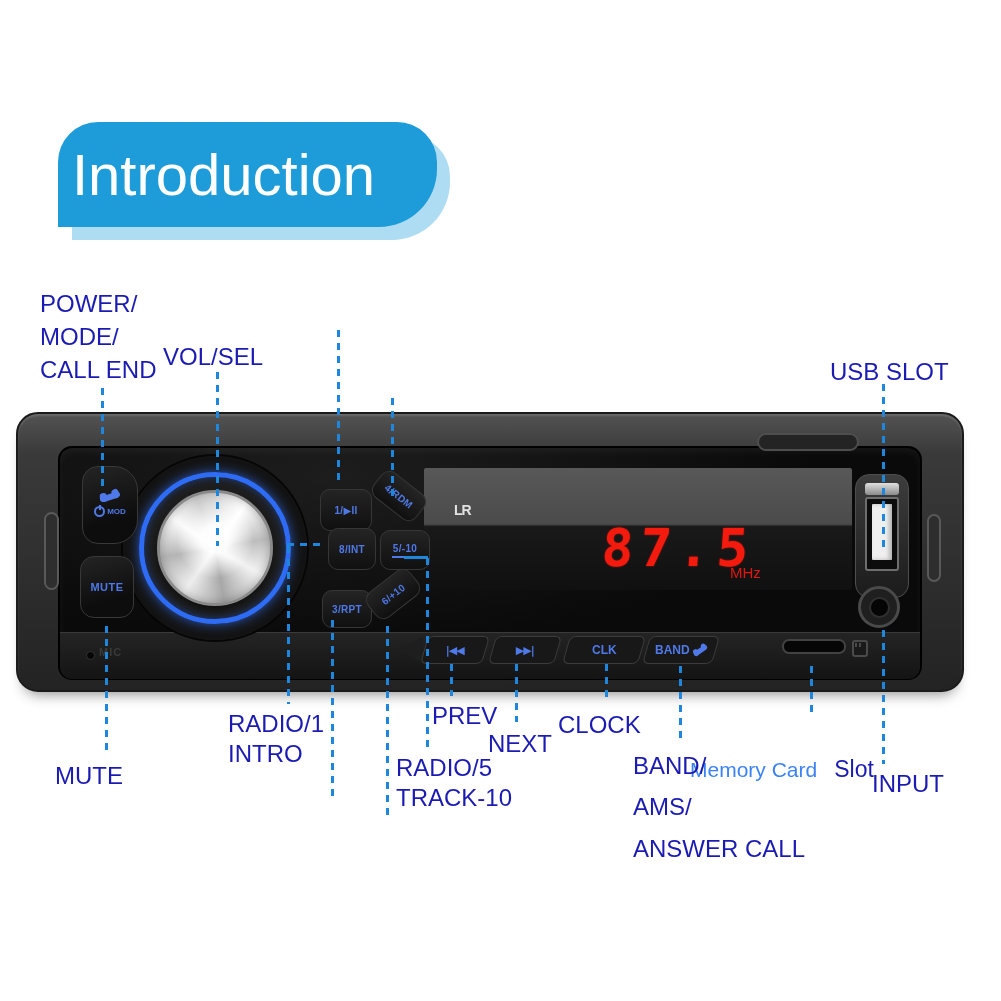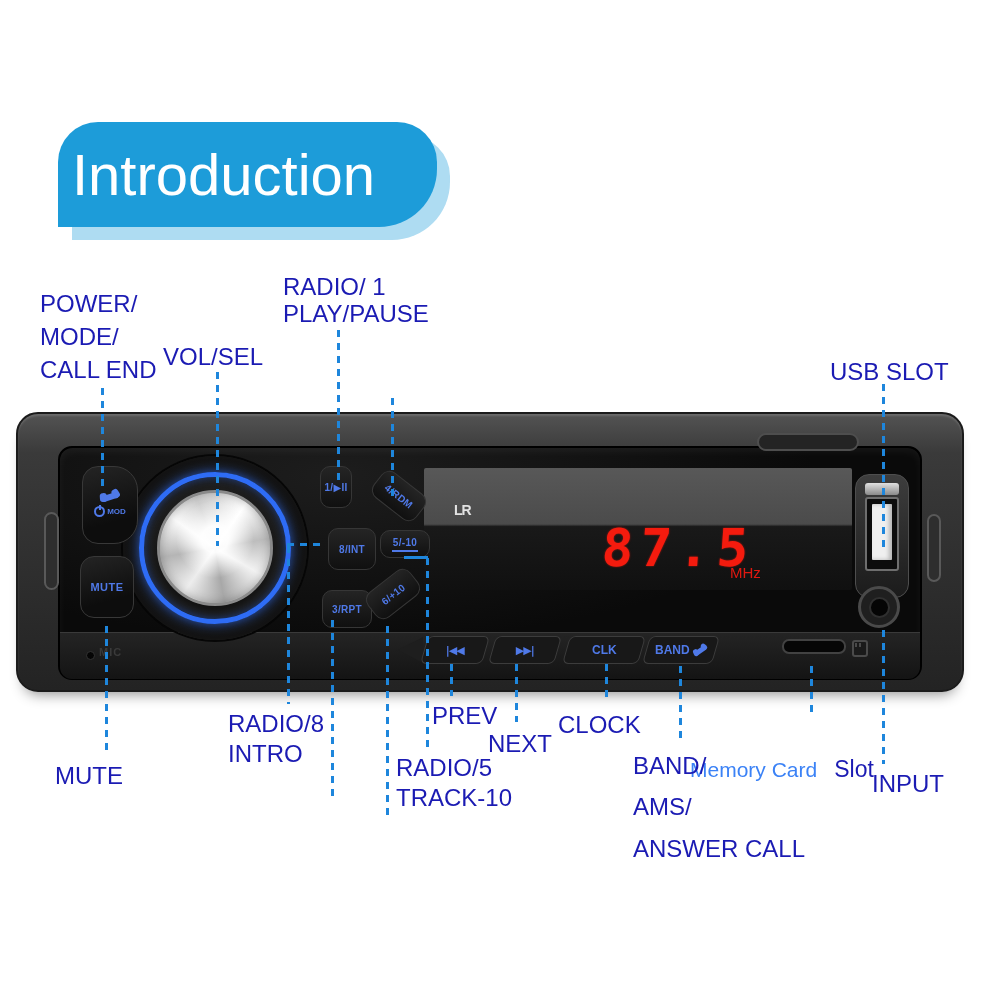--- a/index.html
+++ b/index.html
@@ -63,24 +63,24 @@
              border:5px solid #2e6cf5;box-sizing:border-box;box-shadow:0 0 12px rgba(46,108,245,.75), inset 0 0 8px rgba(46,108,245,.5)}
   .knob{position:absolute;left:157px;top:490px;width:116px;height:116px;border-radius:50%;z-index:12;
         background:radial-gradient(circle at 50% 42%, rgba(255,255,255,.95) 0 16%, rgba(255,255,255,0) 46%),
                    conic-gradient(#d9d9d9,#ffffff 35deg,#bdbdbd 80deg,#f2f2f2 120deg,#a8a8a8 170deg,#ededed 215deg,#b5b5b5 260deg,#fafafa 305deg,#cfcfcf 340deg,#d9d9d9);
         border:3px solid #8a8a8a;box-sizing:border-box;
         box-shadow:inset 0 0 10px rgba(0,0,0,.25), 0 3px 8px rgba(0,0,0,.65)}
 
   .dbtn{position:absolute;display:flex;flex-direction:column;align-items:center;justify-content:center;
         background:linear-gradient(180deg,#242424,#101010);border:1px solid #363636;border-radius:10px;
         color:#4f79e8;font-size:10px;font-weight:bold;z-index:12;box-sizing:border-box;letter-spacing:.3px}
-  .b1{left:320px;top:466px;width:32px;height:42px}
+  .b1{left:320px;top:489px;width:52px;height:42px}
   .b4{left:372px;top:480px;width:54px;height:32px;transform:rotate(38deg)}
   .b2{left:328px;top:528px;width:48px;height:42px}
-  .b5{left:380px;top:530px;width:50px;height:28px}
+  .b5{left:380px;top:530px;width:50px;height:40px}
   .b5 .sub{width:26px;height:2px;background:#4f79e8;margin-top:2px}
   .b3{left:322px;top:590px;width:50px;height:38px}
   .b6{left:366px;top:578px;width:54px;height:32px;transform:rotate(-38deg)}
 
   .display{position:absolute;left:424px;top:468px;width:428px;height:122px;z-index:9;border-radius:2px;
            background:linear-gradient(180deg,#585858 0%,#4b4b4b 46%,#191919 48%,#101010 100%)}
   .lr{position:absolute;left:30px;top:34px;color:#e2e2e2;font-size:14px;font-weight:bold;letter-spacing:-1px}
   .freq{position:absolute;left:178px;top:50px;color:#f41b0e;font-size:52px;font-weight:bold;
         font-family:"DejaVu Sans Mono",monospace;letter-spacing:7px;transform:skewX(-4deg);
         text-shadow:0 0 2px rgba(244,27,14,.7)}
@@ -128,25 +128,23 @@
 
   <div class="banner-shadow"></div>
   <div class="banner">
     <span class="banner-title">Introduction</span>
   </div>
 
   <div class="callout" style="left:40px;top:288px;line-height:1.37">POWER/
 MODE/
 CALL END</div>
   <div class="callout" style="left:163px;top:341px">VOL/SEL</div>
-  <div class="callout" style="left:283px;top:274px;line-height:1.12">RADIO/ 1
-PLAY/PAUSE</div>
   <div class="callout" style="left:830px;top:356px">USB SLOT</div>
   <div class="callout" style="left:55px;top:760px">MUTE</div>
-  <div class="callout" style="left:228px;top:709px;line-height:1.25">RADIO/8
+  <div class="callout" style="left:228px;top:709px;line-height:1.25">RADIO/1
 INTRO</div>
   <div class="callout" style="left:396px;top:753px;line-height:1.25">RADIO/5
 TRACK-10</div>
   <div class="callout" style="left:432px;top:700px">PREV</div>
   <div class="callout" style="left:488px;top:728px">NEXT</div>
   <div class="callout" style="left:558px;top:709px">CLOCK</div>
   <div class="callout" style="left:690px;top:722px">
     <span class="memcard">Memory Card</span><span class="memslot">Slot</span>
   </div>
   <div class="callout" style="left:633px;top:745px;line-height:1.72">BAND/

